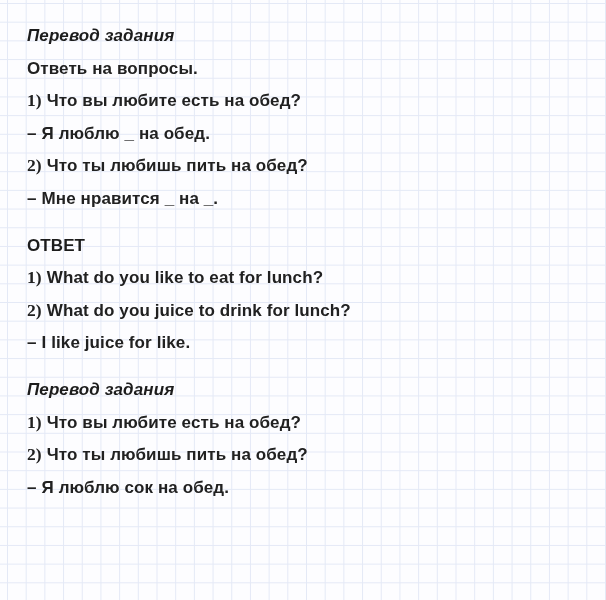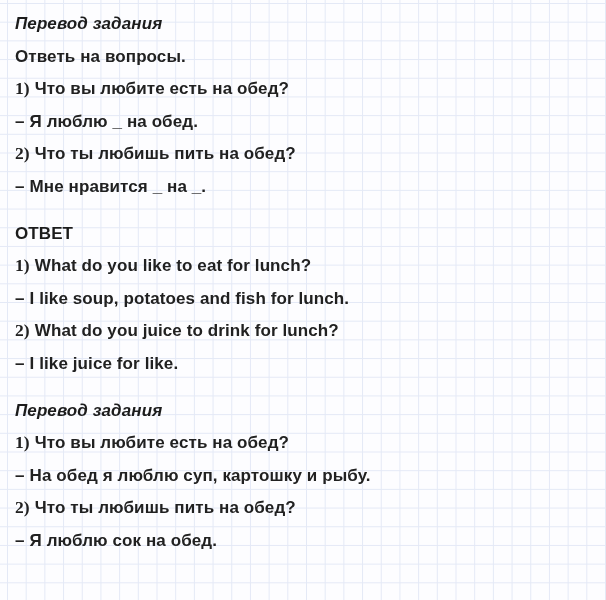--- a/index.html
+++ b/index.html
@@ -27,21 +27,21 @@
   .heading, .line {
     font-size: 17px;
     line-height: 21px;
     margin: 0 0 11.5px 0;
     letter-spacing: 0.1px;
     white-space: nowrap;
     font-weight: bold;
   }
   .heading { font-weight: 700; color: #1c1c1c; }
   .heading.italic { font-style: italic; }
-  .section { margin: 0; }
+  .section { margin: 12px; }
   .section.gap { margin-top: 26px; }
   .prefix { margin-right: 5px; }
   .prefix.num {
     font-family: "Liberation Serif", serif;
     font-size: 17.5px;
   }
   .prefix.dash { font-family: "Liberation Sans", sans-serif; }
 </style>
 </head>
 <body>
@@ -54,27 +54,25 @@
       <p class="line">Ответь на вопросы.</p>
       <p class="line"><span class="prefix num">1)</span><span>Что вы любите есть на обед?</span></p>
       <p class="line"><span class="prefix dash">–</span><span>Я люблю _ на обед.</span></p>
       <p class="line"><span class="prefix num">2)</span><span>Что ты любишь пить на обед?</span></p>
       <p class="line"><span class="prefix dash">–</span><span>Мне нравится _ на _.</span></p>
     </div>
 
     <div class="section gap">
       <h2 class="heading">ОТВЕТ</h2>
       <p class="line"><span class="prefix num">1)</span><span>What do you like to eat for lunch?</span></p>
-      <p class="line"><span class="prefix dash">–</span><span>I like soup, potatoes and fish for lunch.</span></p>
       <p class="line"><span class="prefix num">2)</span><span>What do you juice to drink for lunch?</span></p>
       <p class="line"><span class="prefix dash">–</span><span>I like juice for like.</span></p>
     </div>
 
     <div class="section gap">
       <h2 class="heading italic">Перевод задания</h2>
       <p class="line"><span class="prefix num">1)</span><span>Что вы любите есть на обед?</span></p>
-      <p class="line"><span class="prefix dash">–</span><span>На обед я люблю суп, картошку и рыбу.</span></p>
       <p class="line"><span class="prefix num">2)</span><span>Что ты любишь пить на обед?</span></p>
       <p class="line"><span class="prefix dash">–</span><span>Я люблю сок на обед.</span></p>
     </div>
 
   </div>
 </div>
 
 </body></html>

